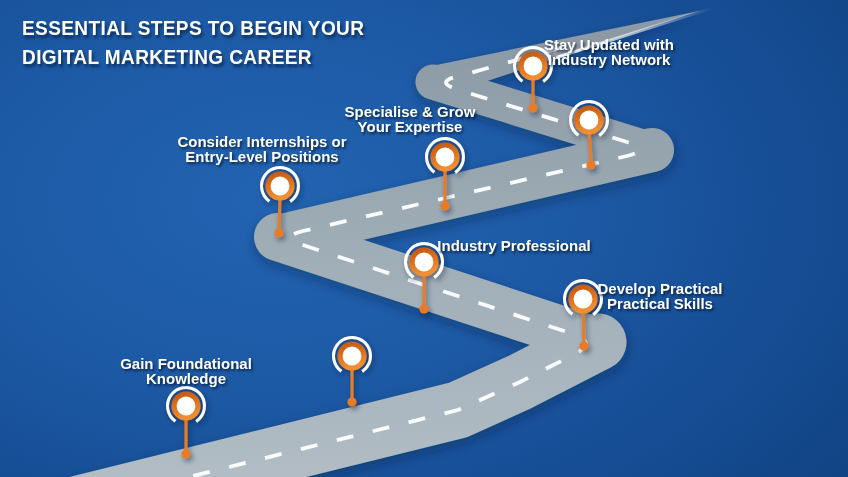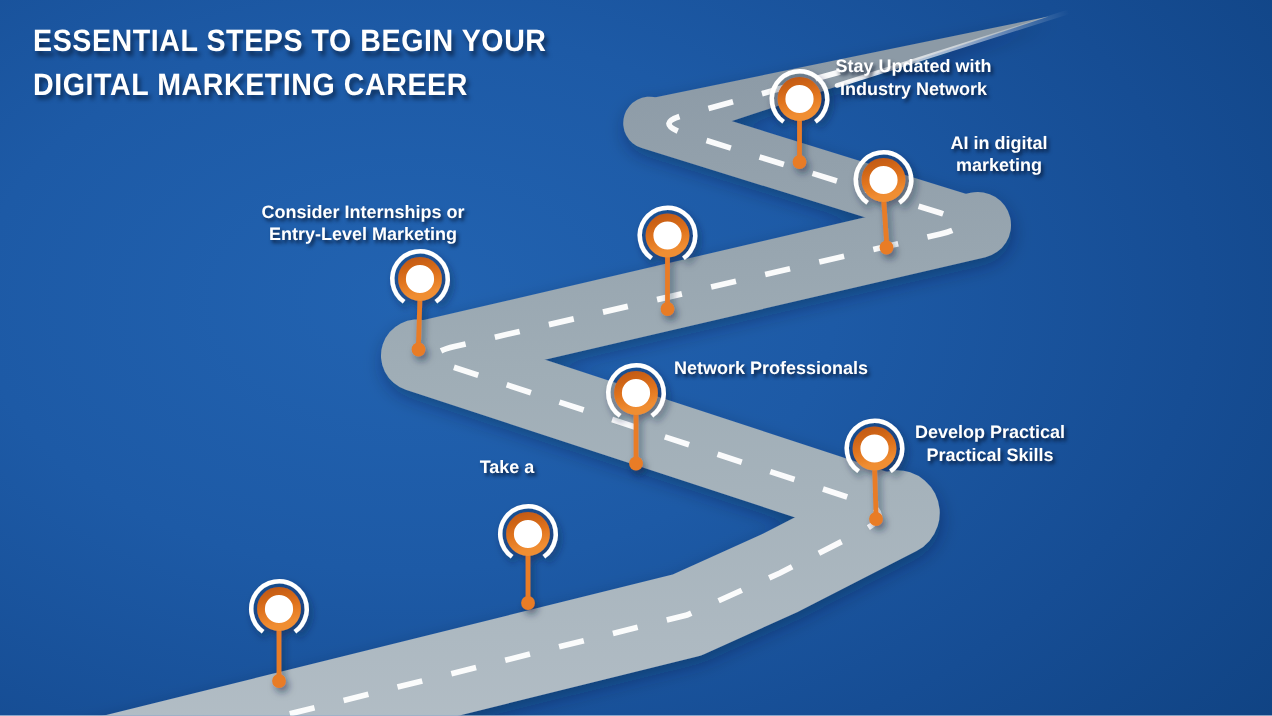--- a/index.html
+++ b/index.html
@@ -15,21 +15,21 @@
     position:absolute;left:22px;top:14px;
     color:#fff;font-weight:bold;font-size:20.5px;line-height:28.5px;
     letter-spacing:.4px;
     transform:scaleX(.93);transform-origin:left top;
     text-shadow:2px 3px 3px rgba(5,18,40,.6);
     white-space:nowrap;
   }
   .title span{display:block;}
   .step-label{
     position:absolute;transform:translateX(-50%);
-    color:#fff;font-weight:bold;font-size:12px;line-height:15px;
+    color:#fff;font-weight:bold;font-size:15px;line-height:15px;
     text-align:center;white-space:nowrap;
     text-shadow:1.5px 2px 2.5px rgba(5,18,40,.75);
   }
   .step-label span{display:block;}
 </style>
 </head>
 <body>
 
 <div class="stage">
 
@@ -130,36 +130,39 @@
         <circle cx="533" cy="66" r="12" fill="#ffffff" stroke="url(#pinOrange)" stroke-width="5.2"></circle>
       </g>
     </g>
   </svg>
 
   <div class="title">
     <span>ESSENTIAL STEPS TO BEGIN YOUR</span>
     <span>DIGITAL MARKETING CAREER</span>
   </div>
 
+  <div class="step-label" style="left:186px;top:356px">
+    <span>Gain Foundational</span>
+      <span>Knowledge</span>
+  </div>
   <div class="step-label" style="left:338px;top:304px">
-    <span>Take a</span>
   </div>
   <div class="step-label" style="left:660px;top:281px">
     <span>Develop Practical</span>
       <span>Practical Skills</span>
   </div>
   <div class="step-label" style="left:514px;top:238px">
-      <span>Network Professionals</span>
+      <span>Industry Professional</span>
   </div>
-  <div class="step-label" style="left:242px;top:134px">
+  <div class="step-label" style="left:262px;top:134px">
     <span>Consider Internships or</span>
-      <span>Entry-Level Marketing</span>
+      <span>Entry-Level Positions</span>
   </div>
-  <div class="step-label" style="left:666px;top:88px">
-    <span>AI in digital</span>
-      <span>marketing</span>
+  <div class="step-label" style="left:410px;top:104px">
+    <span>Specialise &amp; Grow</span>
+      <span>Your Expertise</span>
   </div>
   <div class="step-label" style="left:609px;top:37px">
     <span>Stay Updated with</span>
       <span>Industry Network</span>
   </div>
 
 </div>
 
 </body></html>

